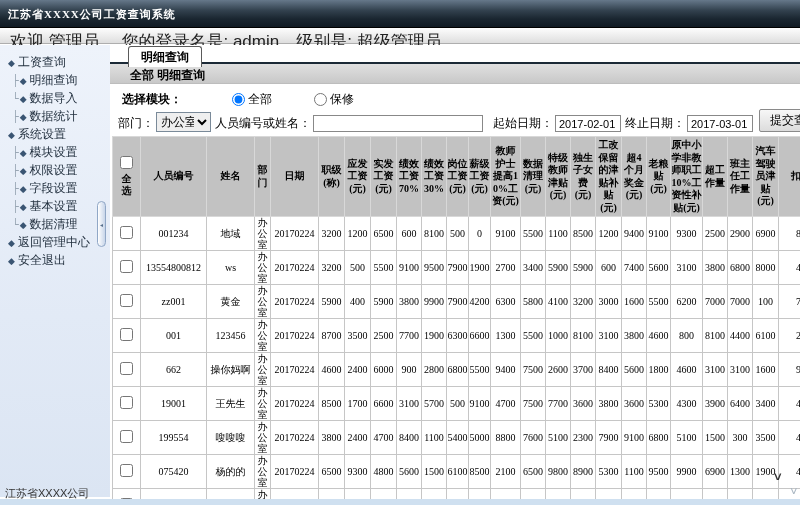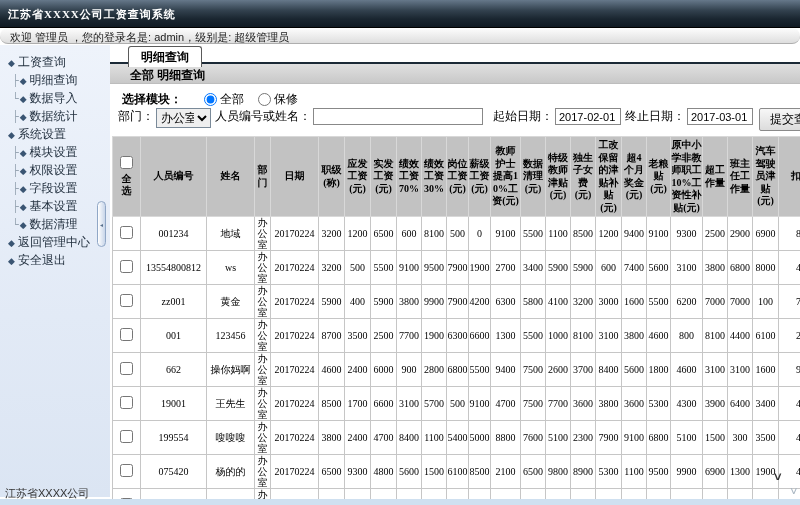--- a/index.html
+++ b/index.html
@@ -9,24 +9,23 @@
   
   .topbar{
     height:28px; padding:4px 8px 0 8px;
     background:linear-gradient(180deg,#66788a 0%,#33424f 38%,#1a2630 70%,#101a23 100%);
     border-bottom:1px solid #000;
   }
   .topbar .title{ color:#fff; font-weight:bold; font-size:11px; font-family:"Liberation Serif",serif; letter-spacing:1px;}
 
   
   .welcome{
-    height:16px; padding:2px 10px 0 10px; font-size:11px; color:#222;
+    height:16px; padding:2px 10px 0 10px; font-size:17px; color:#222;
     background:linear-gradient(180deg,#fdfdfd,#dedede);
     border-bottom:1px solid #aeaeae;
-    border-radius:8px;
   }
 
   
   .sidebar{
     position:absolute; left:0; top:45px; width:110px; bottom:8px;
     background:linear-gradient(180deg,#eef3fb 0%,#e2eaf6 60%,#dbe5f3 100%);
     font-size:12px; color:#1d2b3a; padding-top:8px;
   }
   .side-item{ line-height:18px; height:18px; white-space:nowrap; padding-left:8px; cursor:pointer; overflow:hidden;}
   .side-item .diam{ color:#3a5573; font-size:9px; margin-right:3px;}
@@ -48,25 +47,25 @@
   .tab{
     display:inline-block; margin-top:1px; padding:2px 12px 1px 12px;
     border:1px solid #5a5a5a; border-bottom:none; border-radius:3px 3px 0 0;
     font-size:12px; font-weight:bold; background:#fff; cursor:pointer;
   }
   .crumb{
     height:20px; padding:3px 0 0 20px; font-size:12px; font-weight:bold; color:#000;
     background:linear-gradient(180deg,#e0e0e0,#c8c8c8);
     border-bottom:1px solid #bdbdbd;
   }
-  .module-row{ padding:7px 0 0 12px; height:24px; font-size:12px; display:flex; align-items:center;}
+  .module-row{ padding:7px 0 0 12px; height:24px; font-size:12px; display:flex; align-items:center;gap:28px;}
   .module-row .lbl{ font-weight:bold; margin-right:22px;}
   .module-row label{ margin-right:14px; display:flex; align-items:center;}
   .module-row input{ margin-right:3px;}
-  .filter-row{ padding:0 0 0 4px; height:24px; font-size:12px; display:flex; align-items:flex-start; white-space:nowrap;}
+  .filter-row{ padding:0 0 0 4px; height:24px; font-size:12px; display:flex; align-items:flex-end; white-space:nowrap;}
   .filter-row .fl{ margin:0 2px 0 4px;}
   select.dept{ width:55px; height:20px; font-size:12px; border:1px solid #7a8a99;}
   input.nameq{ width:170px; height:17px; border:1px solid #888; margin-right:6px;}
   input.datef{ width:66px; height:17px; border:1px solid #888; font-size:11px; text-align:left; padding-left:3px; font-family:"Liberation Sans",sans-serif;}
   .submit-btn{
     margin-left:6px; padding:2px 10px; font-size:12px;
     background:linear-gradient(180deg,#f7f7f7,#dcdcdc);
     border:1px solid #8a8a8a; border-radius:2px; cursor:pointer;
   }
 

